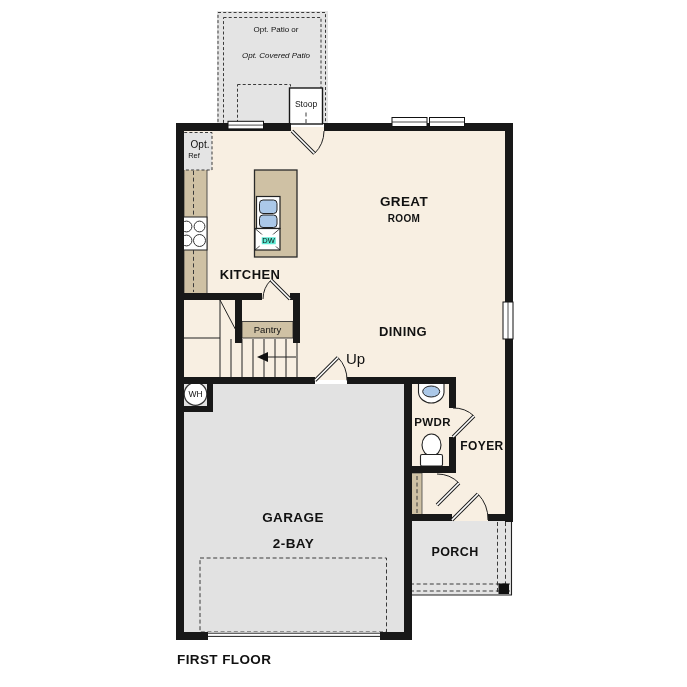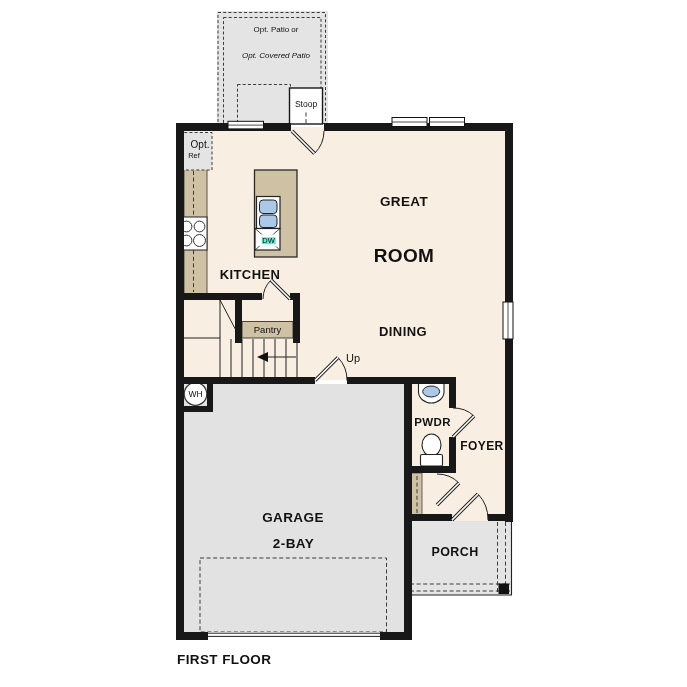--- a/index.html
+++ b/index.html
@@ -193,24 +193,24 @@
   </g>
 </svg>
 
 <div class="lbl" style="left:276px;top:30px;font-size:8px;">Opt. Patio or</div>
 <div class="lbl" style="left:276px;top:56px;font-size:8px;font-style:italic;">Opt. Covered Patio</div>
 <div class="lbl" style="left:306px;top:104px;font-size:8.5px;">Stoop</div>
 <div class="lbl" style="left:200px;top:145px;font-size:10px;">Opt.</div>
 <div class="lbl" style="left:194px;top:155.5px;font-size:7.5px;">Ref</div>
 <div class="lbl b" style="left:250px;top:273.5px;font-size:13px;">KITCHEN</div>
 <div class="lbl b" style="left:404px;top:202px;font-size:13.5px;">GREAT</div>
-<div class="lbl b" style="left:404px;top:219px;font-size:19px;margin-top:36px;">ROOM</div>
+<div class="lbl b" style="left:404px;top:219px;font-size:10px;">ROOM</div>
 <div class="lbl b" style="left:403px;top:331px;font-size:13px;">DINING</div>
 <div class="lbl" style="left:267.5px;top:329.5px;font-size:9.5px;">Pantry</div>
-<div class="lbl la" style="left:302px;top:357.5px;font-size:11px;padding-left:44px;">Up</div>
+<div class="lbl la" style="left:302px;top:357.5px;font-size:15px;padding-left:44px;">Up</div>
 <div class="lbl whitebg" style="left:268.5px;top:240.5px;font-size:7.5px;">DW</div>
 <div class="lbl" style="left:195.5px;top:394px;font-size:8.5px;">WH</div>
 <div class="lbl b" style="left:432.5px;top:423px;font-size:11.5px;">PWDR</div>
 <div class="lbl b" style="left:482px;top:446px;font-size:12px;">FOYER</div>
 <div class="lbl b" style="left:293.5px;top:500px;font-size:13.5px;margin-top:44px;">2-BAY</div>
 <div class="lbl b" style="left:293px;top:517.5px;font-size:13.5px;">GARAGE</div>
 <div class="lbl b" style="left:455px;top:552px;font-size:12.5px;">PORCH</div>
 <div class="lbl b la" style="left:177px;top:660px;font-size:13.5px;">FIRST FLOOR</div>
 </div>
 

